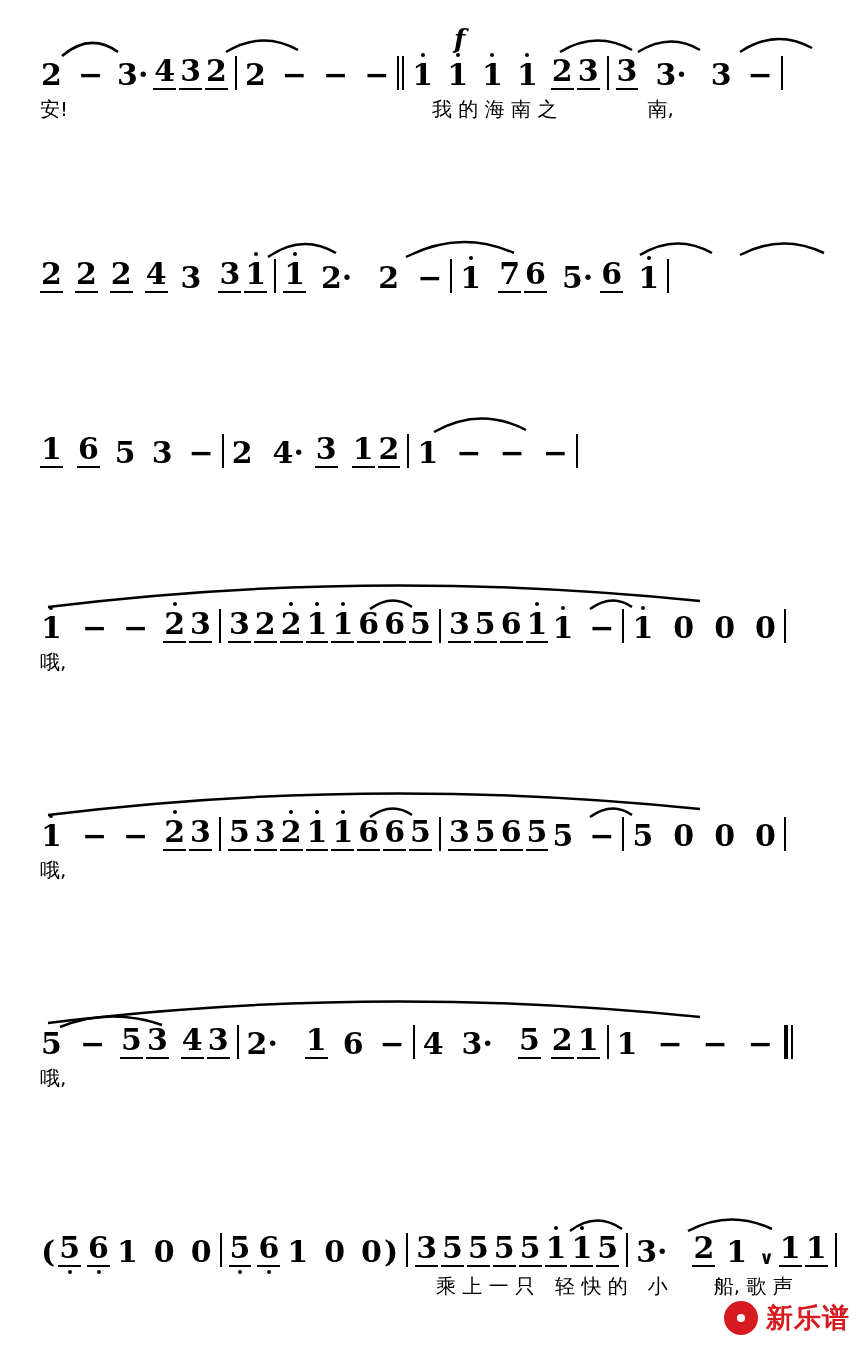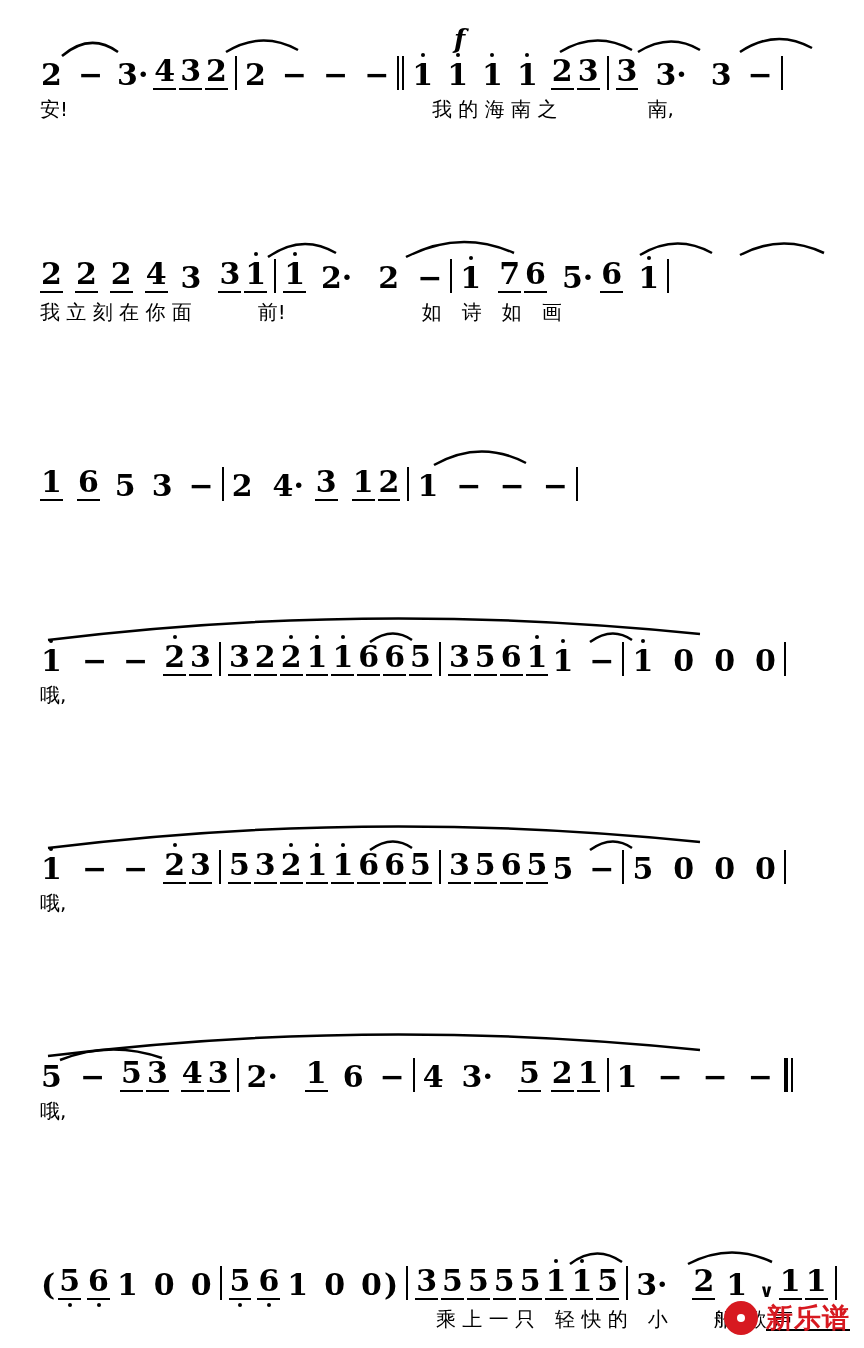--- a/index.html
+++ b/index.html
@@ -54,21 +54,21 @@
     background:#000;border-radius:50%;transform:translateX(-50%);
   }
   .bar{display:inline-block;width:2px;background:#000;height:34px;margin:0 7px;vertical-align:bottom;}
   .dyn{
     font-family:"DejaVu Serif","Liberation Serif",serif;
     font-style:italic;font-weight:bold;font-size:26px;
   }
   
   .logo{
     position:absolute;right:14px;bottom:12px;
-    display:flex;align-items:center;gap:8px;text-decoration:underline;
+    display:flex;align-items:center;gap:8px;
   }
   .logo-mark{
     width:34px;height:34px;border-radius:50%;
     background:#d71920;position:relative;
   }
   .logo-mark::after{
     content:"";position:absolute;left:50%;top:50%;width:8px;height:8px;
     background:#fff;border-radius:50%;transform:translate(-50%,-50%);
   }
   .logo-text{
@@ -150,27 +150,20 @@
       <span class="n">−</span>
       <span class="bar"></span>
       <span class="n dotup">1</span><span style="width:16px"></span>
       <span class="n u1">7</span><span style="width:3px"></span>
       <span class="n u1">6</span><span style="width:14px"></span>
       <span class="n">5·</span><span style="width:6px"></span>
       <span class="n u1">6</span><span style="width:14px"></span>
       <span class="n dotup">1</span>
       <span class="bar"></span>
     </div>
-    <div class="lyrics">
-      <span>我 立 刻 在 你 面</span>
-      <span style="display:inline-block;width:66px"></span>
-      <span>前!</span>
-      <span style="display:inline-block;width:136px"></span>
-      <span>如　诗　如　画</span>
-    </div>
   </div>
 
   <div class="line rowwrap" style="left:20px;top:255px;">
     <svg class="ov" width="824" height="40" style="top:-4px">
       <path d="M394,28 Q440,2 486,26" stroke="#000" stroke-width="2.5" fill="none"></path>
     </svg>
     <div class="notes">
       <span class="n u1">1</span><span style="width:14px"></span>
       <span class="n u1">6</span><span style="width:14px"></span>
       <span class="n">5</span><span style="width:14px"></span>

